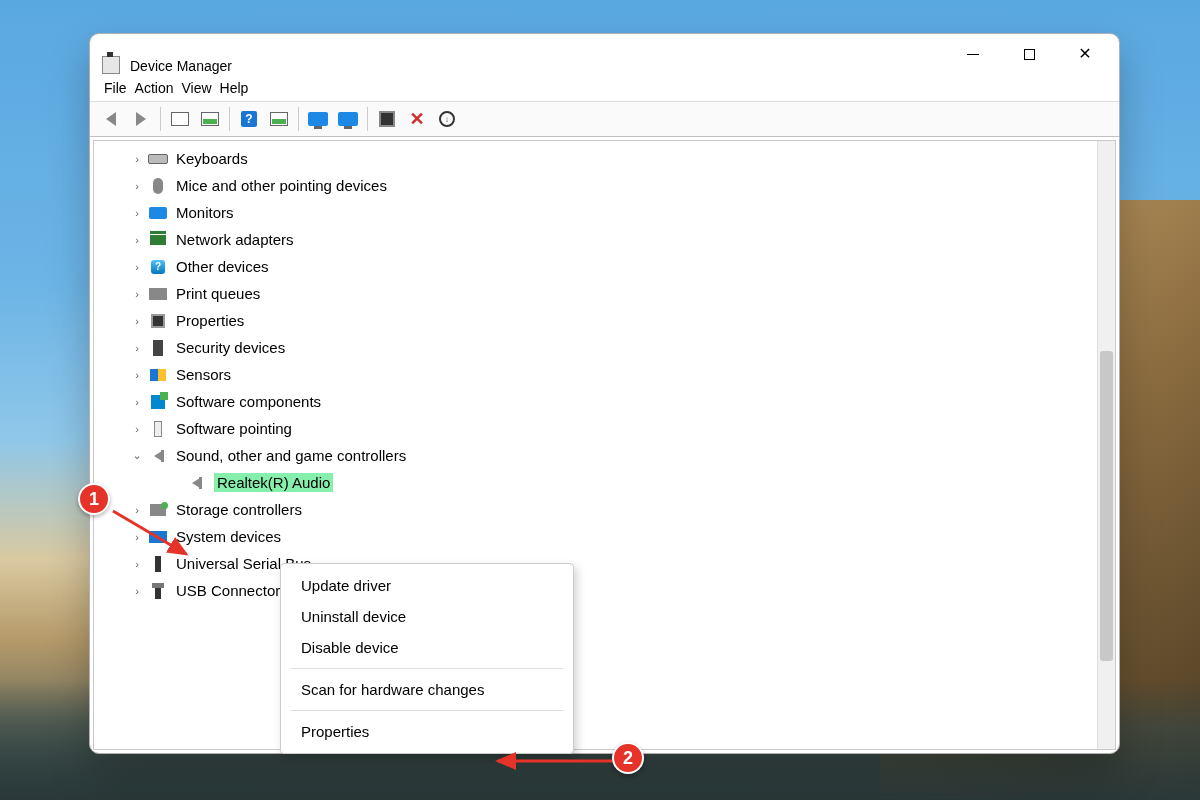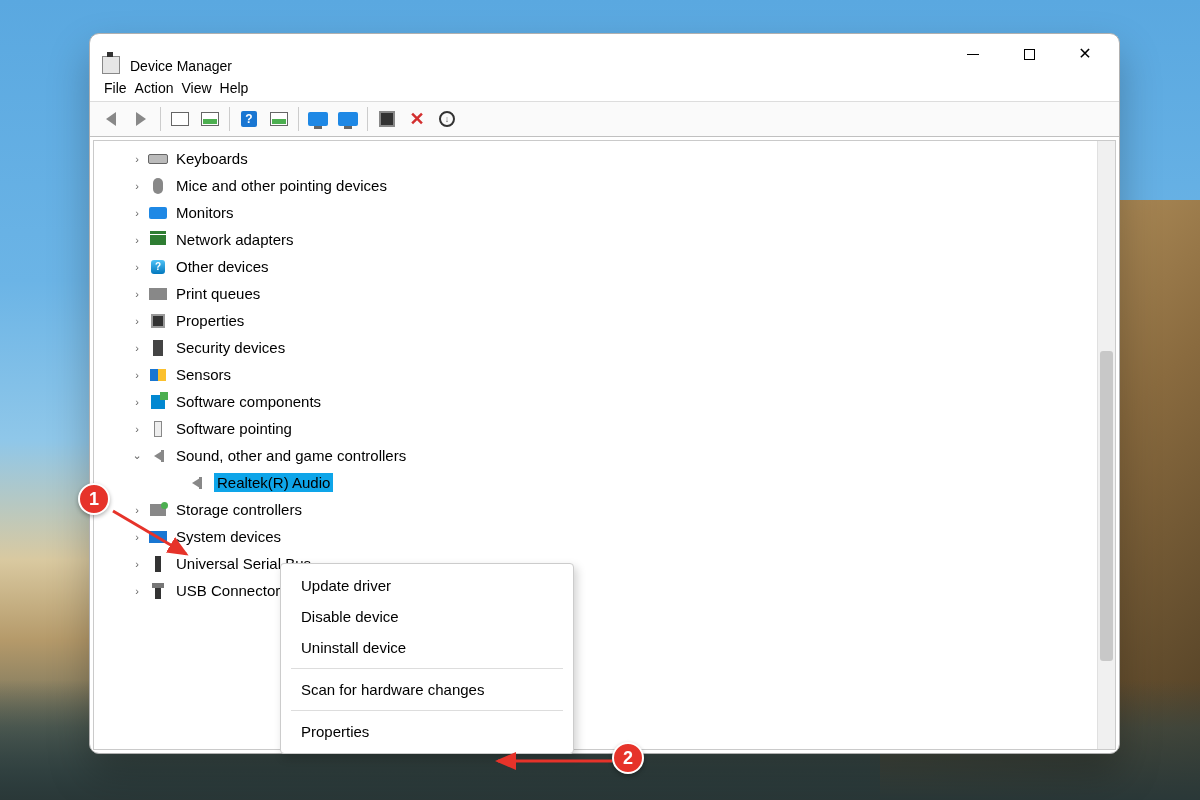--- a/index.html
+++ b/index.html
@@ -35,21 +35,21 @@
   .ico-chip{width:16px;height:16px;background:#333;border:2px solid #888;}
   .ico-x{color:#d32f2f;font-weight:bold;font-size:18px;}
   .ico-circ{width:16px;height:16px;border:2px solid #333;border-radius:50%;display:flex;align-items:center;justify-content:center;font-size:9px;}
 
   .content-wrap{flex:1;display:flex;border:1px solid #cacaca;margin:3px;position:relative;overflow:hidden;}
   .tree{flex:1;overflow:auto;padding:4px 0;font-size:15px;color:#000;}
   .node{display:flex;align-items:center;height:27px;padding-left:36px;white-space:nowrap;}
   .node .chev{width:14px;display:inline-flex;justify-content:center;font-size:11px;color:#666;margin-right:4px;}
   .node .dico{width:20px;height:18px;margin-right:8px;display:inline-flex;align-items:center;justify-content:center;font-size:14px;}
   .child{padding-left:92px;}
-  .node.sel > .lbl{background:#0ea5e9;padding:1px 3px;}
+  .node.sel > .lbl{background:#86efac;padding:1px 3px;}
   .node.sel{background:transparent;}
 
   
   .i-kb{width:20px;height:10px;background:#bbb;border:1px solid #666;border-radius:2px;}
   .i-mouse{width:10px;height:16px;background:#888;border-radius:5px;}
   .i-mon{width:18px;height:12px;background:#1e88e5;border-radius:2px;}
   .i-net{width:16px;height:10px;background:#2e7d32;position:relative;}
   .i-net::before{content:"";position:absolute;top:-4px;left:0;width:16px;height:3px;background:#2e7d32;}
   .i-oth{width:14px;height:14px;background:linear-gradient(#4fc3f7,#0277bd);border-radius:3px;position:relative;}
   .i-oth::after{content:"?";position:absolute;inset:0;color:#fff;font-size:10px;font-weight:bold;text-align:center;line-height:14px;}
@@ -279,22 +279,22 @@
     <div class="scrollbar">
       <div class="sb-track">
           <div class="sb-thumb"></div>
         </div>
     </div>
   </div>
 </div>
 
 <div class="context-menu">
   <div class="cm-item">Update driver</div>
+  <div class="cm-item">Uninstall device</div>
   <div class="cm-item">Disable device</div>
-  <div class="cm-item">Uninstall device</div>
   <div class="cm-sep"></div>
   <div class="cm-item">Scan for hardware changes</div>
   <div class="cm-sep"></div>
   <div class="cm-item bold">Properties</div>
 </div>
 
 <div class="anno" style="left:78px;top:483px;">
   <div class="badge">1</div>
 </div>
 <svg class="arrow1" width="90" height="60">

